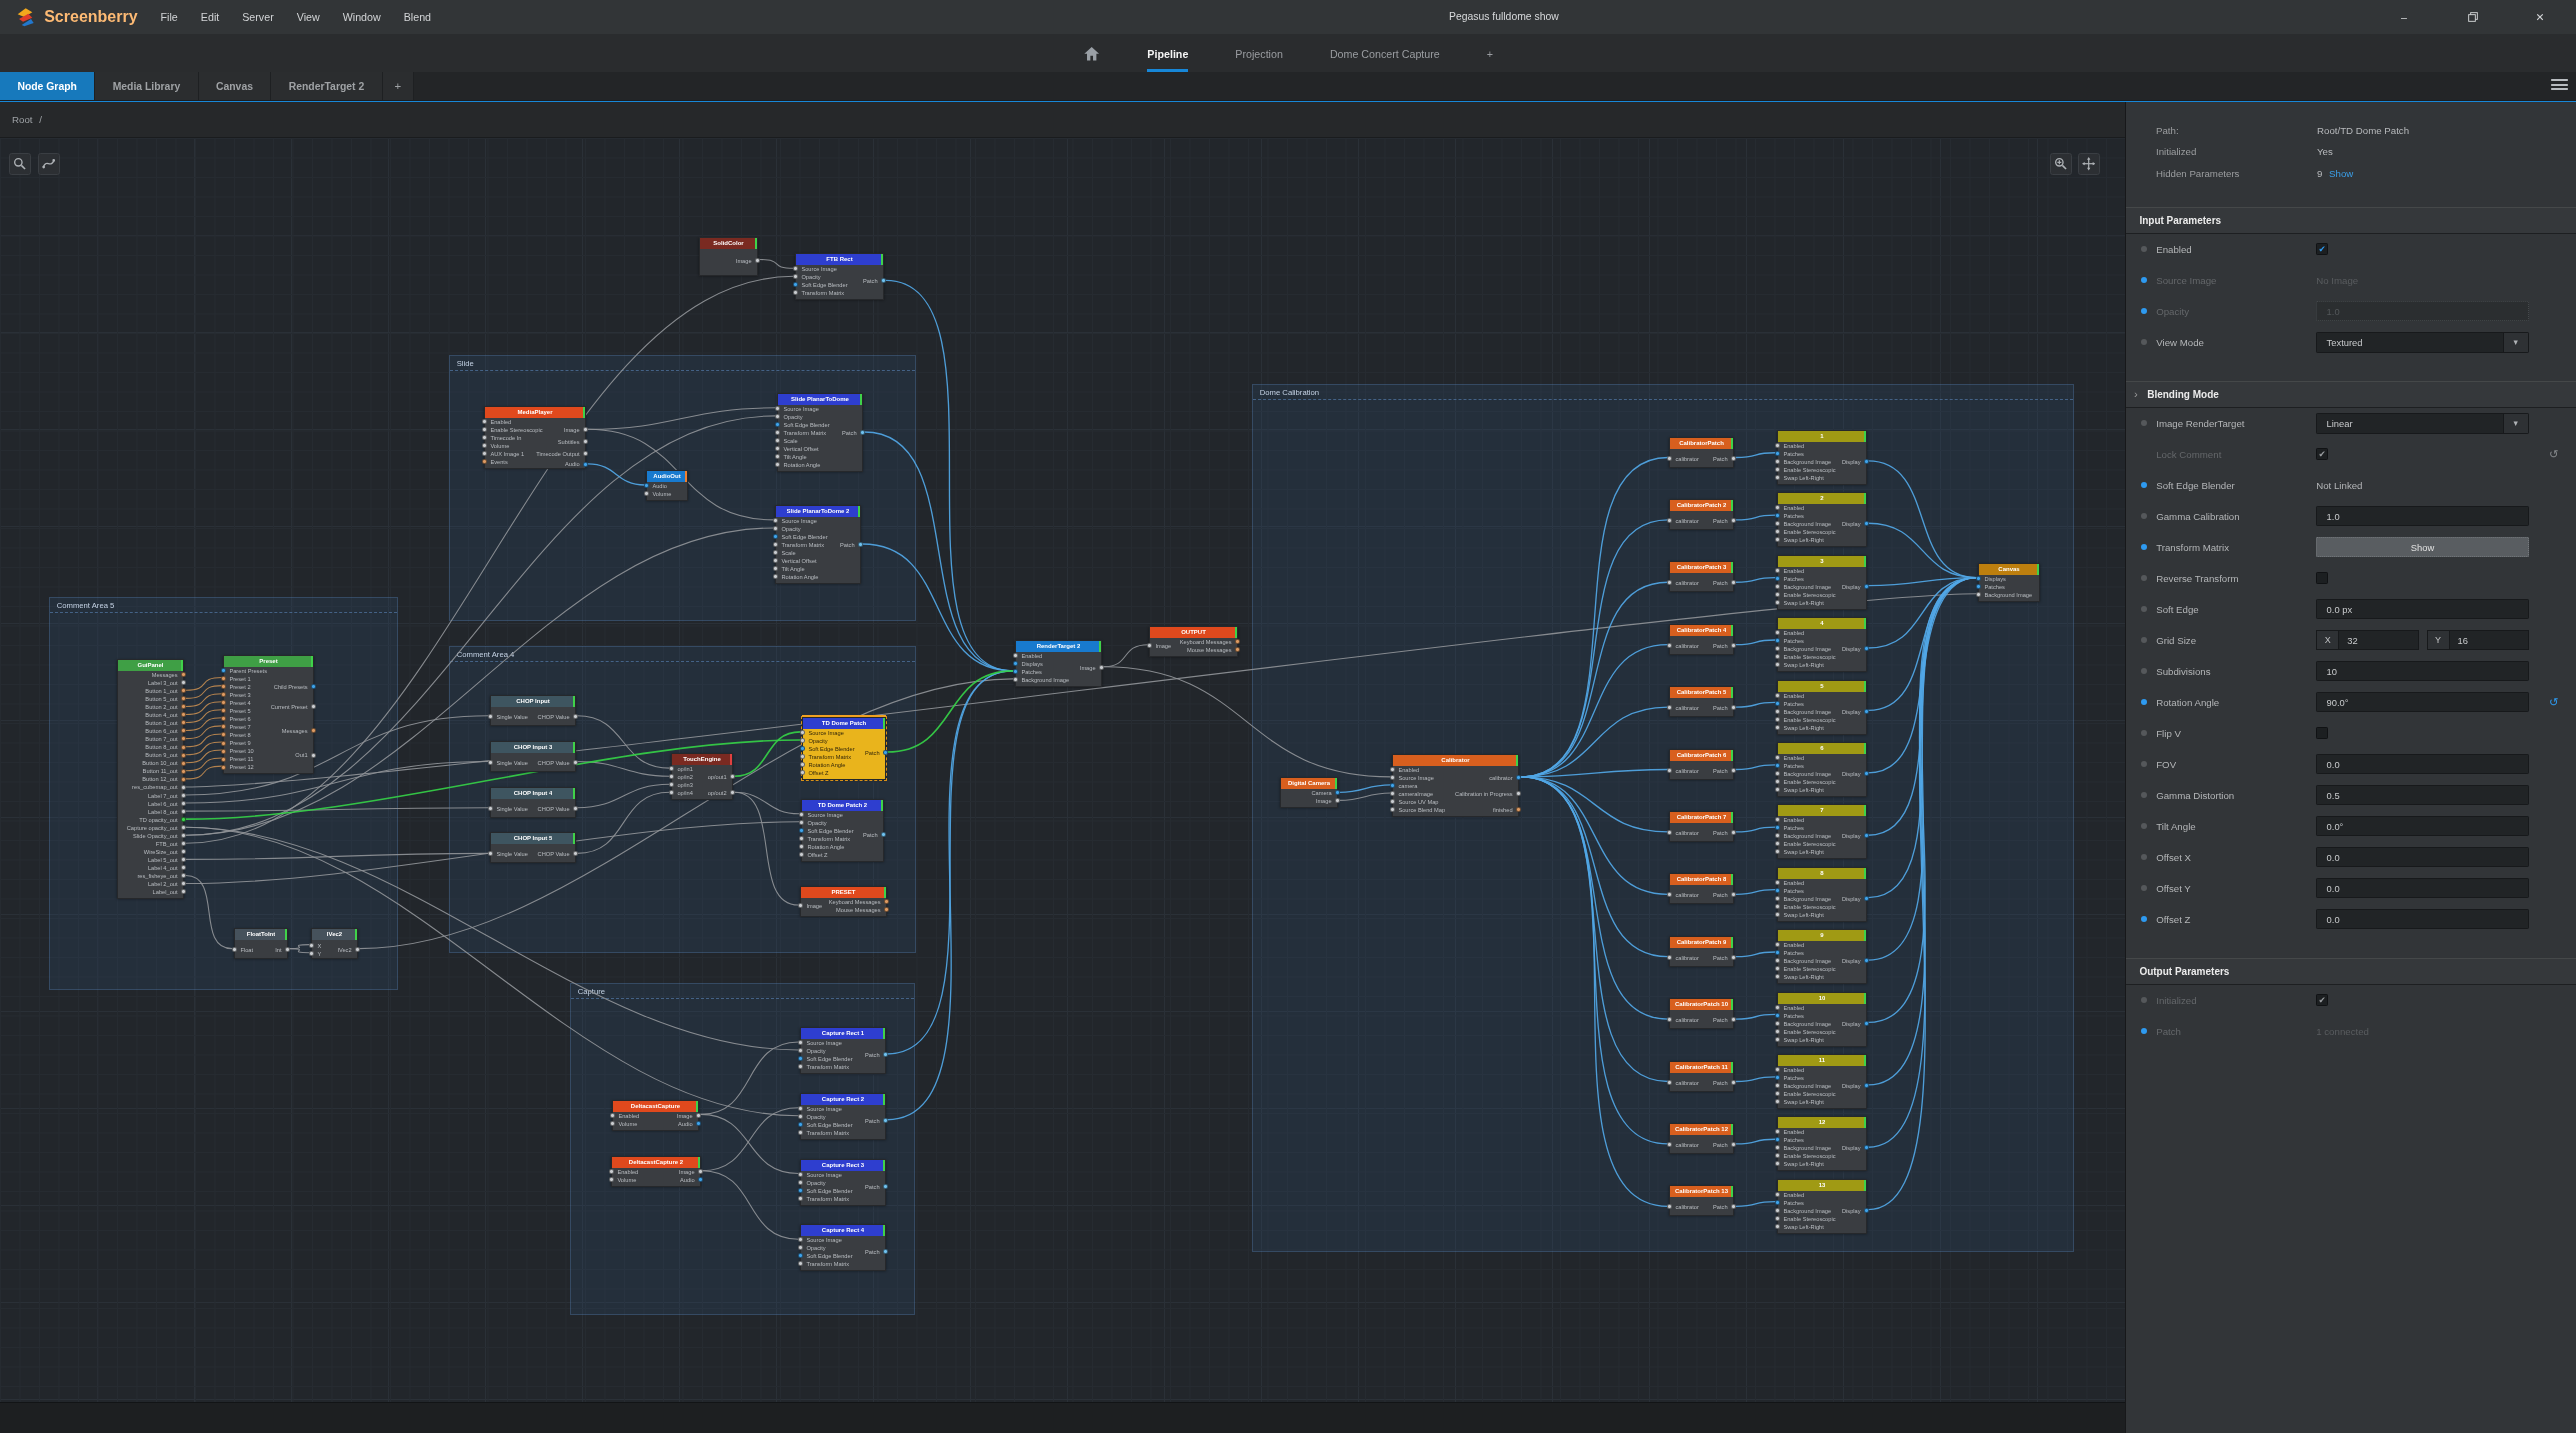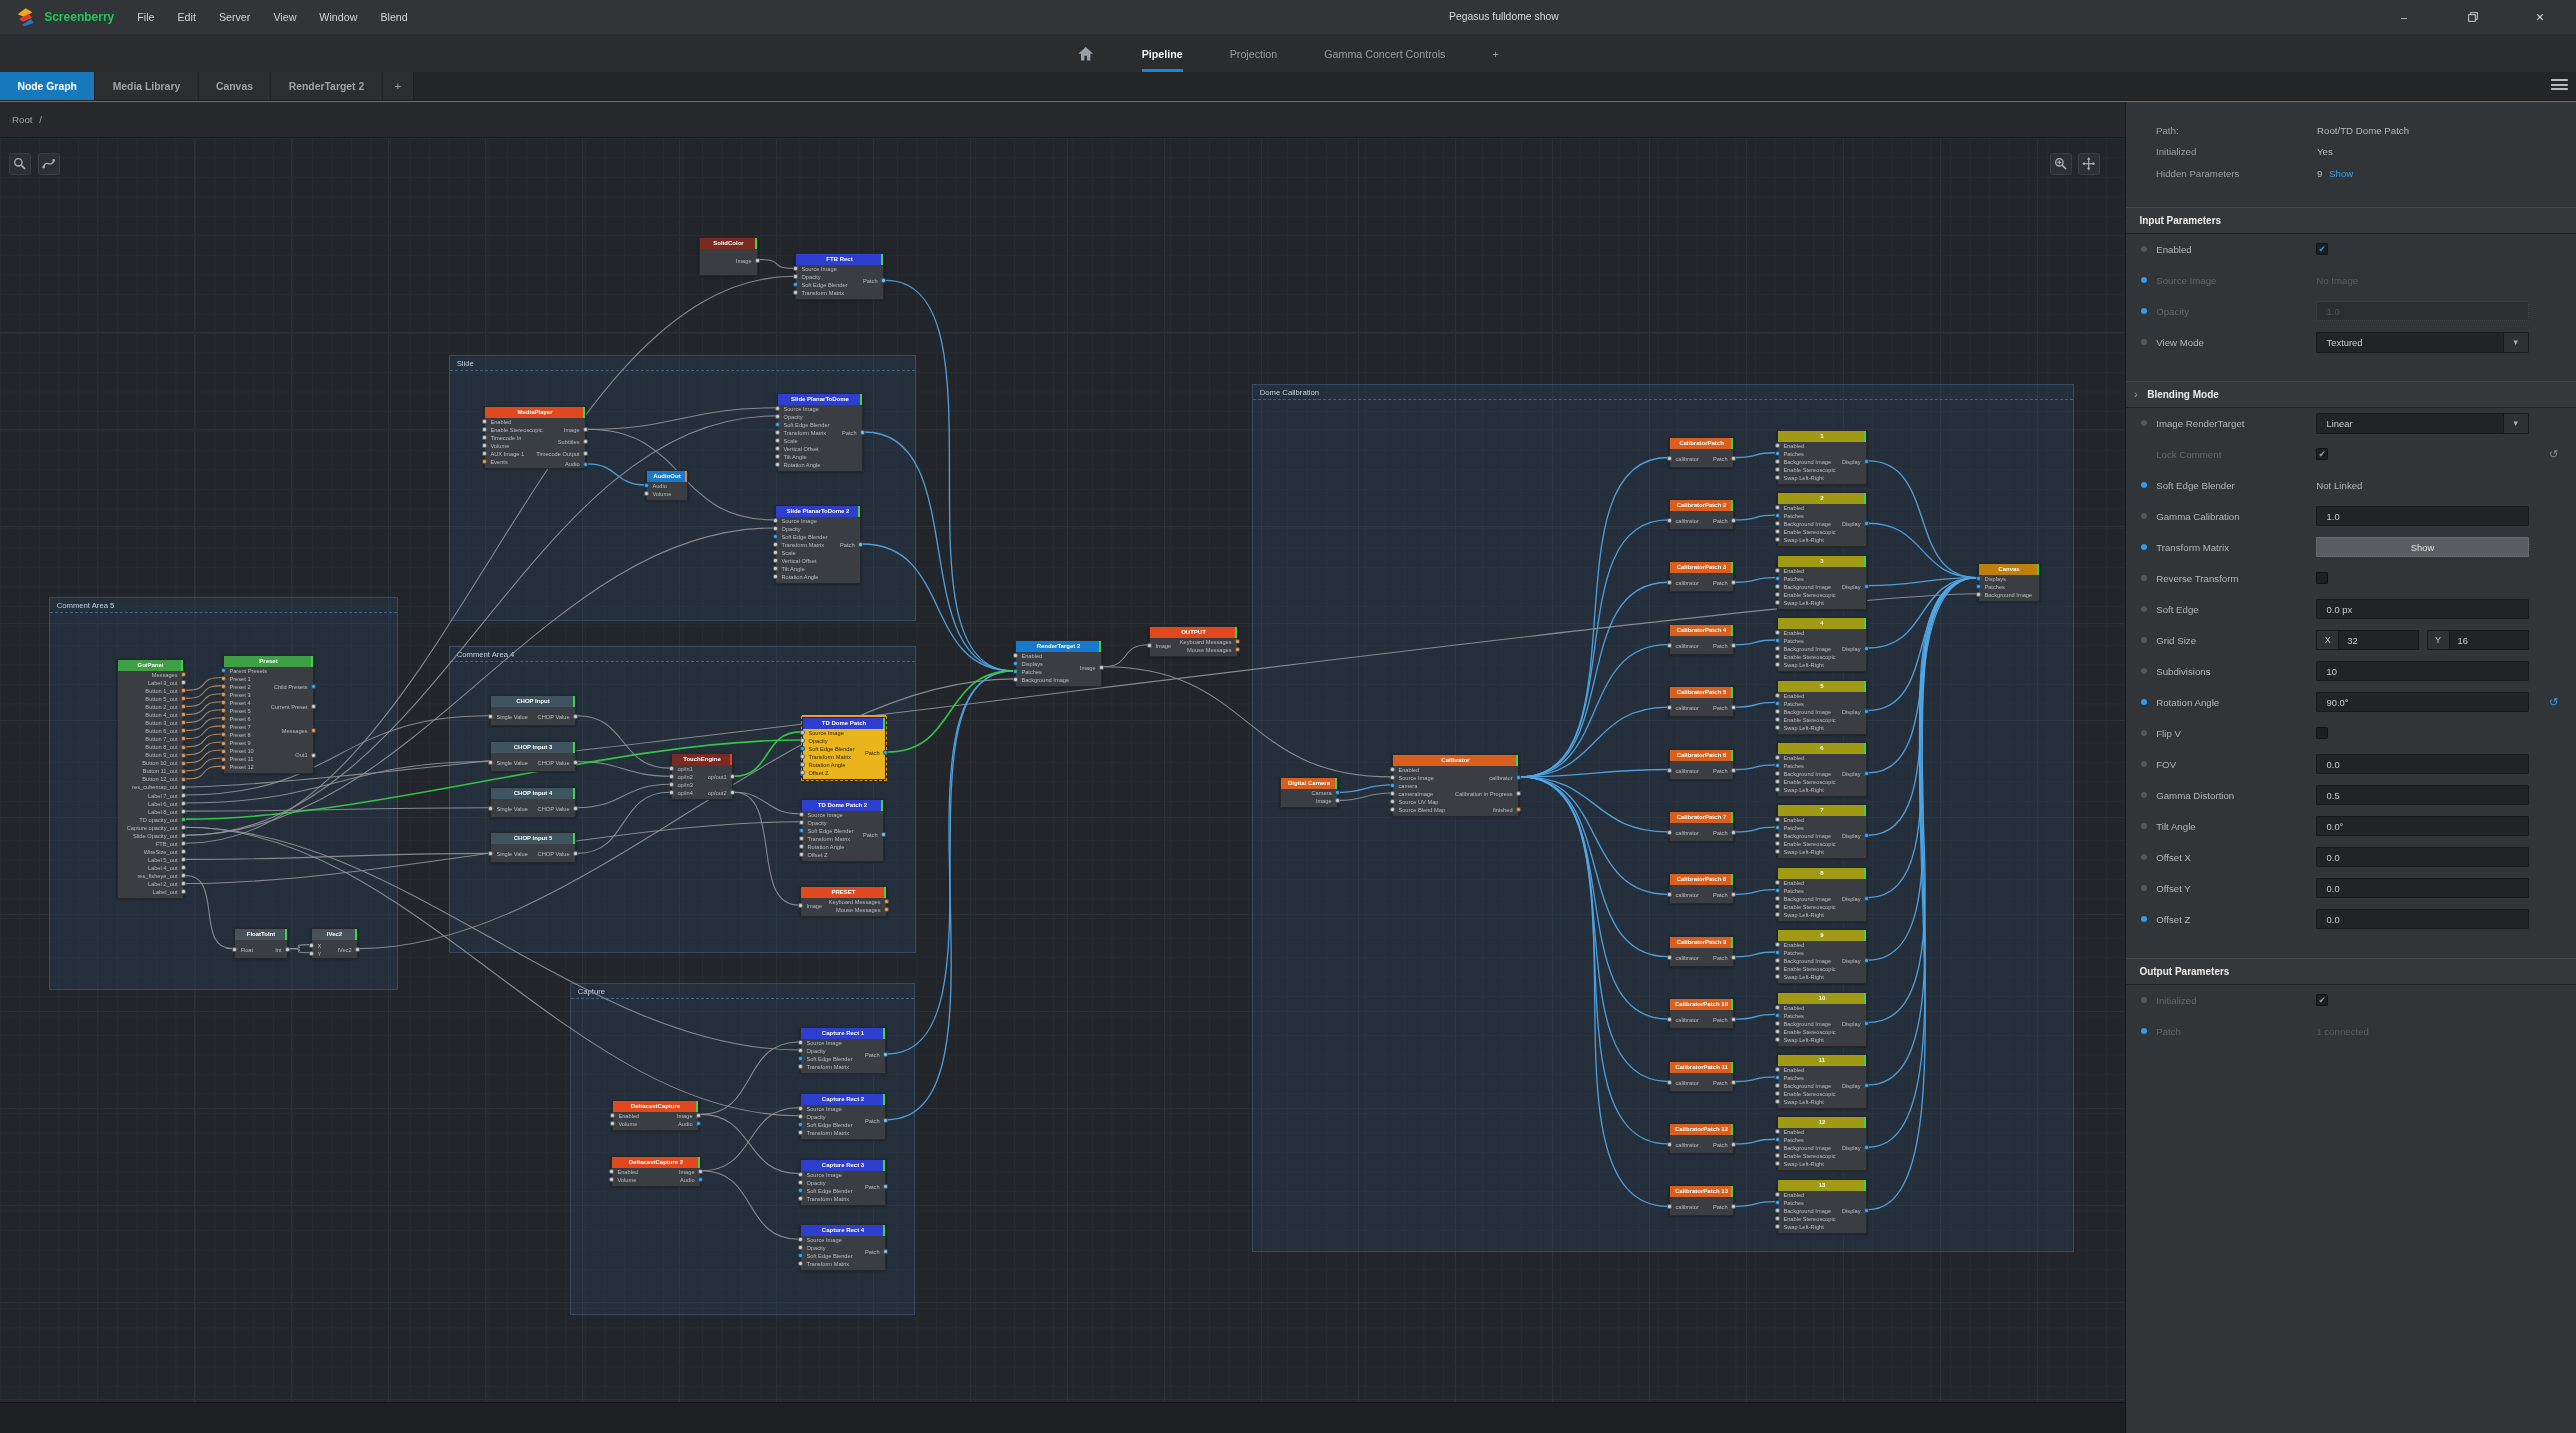--- a/index.html
+++ b/index.html
@@ -2,21 +2,21 @@
 <html style="font-size:10.7px"><head>
 <meta charset="utf-8">
 <style>
   html,body{margin:0;padding:0;background:#1b1d1f;width:2576px;height:1433px;overflow:hidden;
     font-family:"Liberation Sans",sans-serif;-webkit-font-smoothing:antialiased;}
   *{box-sizing:border-box;}
 
   
   #menubar{position:absolute;left:0;top:0;width:2576px;height:34px;background:#323537;display:flex;align-items:center;}
   #logo{margin-left:14.8px;width:20px;height:20px;}
-  #brand{margin-left:9.4px;font-size:12px;font-weight:bold;color:#22c55e;}
+  #brand{margin-left:9.4px;font-size:16px;font-weight:bold;color:#fdba74;}
   .menu-item{margin-left:23px;font-size:10.7px;color:#d2d4d6;}
   #win-title{position:absolute;left:1449px;top:0;height:34px;line-height:34px;font-size:10.4px;color:#d8dadc;}
   .winbtn{position:absolute;top:0;width:40px;height:34px;display:flex;align-items:center;justify-content:center;color:#d5d7d9;font-size:10.7px;}
   #btn-min{left:2384px;} #btn-max{left:2453px;} #btn-close{left:2520px;}
 
   #pipelinebar{position:absolute;left:0;top:34px;width:2576px;height:39px;background:#2a2c2e;display:flex;align-items:center;justify-content:center;gap:47px;}
   .ptab{font-size:10.7px;color:#9a9da1;position:relative;height:39px;display:flex;align-items:center;}
   .ptab.active{color:#f5f5f5;font-weight:bold;}
   .ptab.active .ul{position:absolute;left:0;right:0;bottom:1.3px;height:2.7px;background:#1787d8;}
   #home-ic{width:17.4px;height:17.4px;}
@@ -134,21 +134,21 @@
     <path d="M13 3 L24 13 H20 V23 H15 V16 H11 V23 H6 V13 H2 Z" fill="#9aa0a6"></path>
   </svg>
 <div class="ptab active">
       <span>Pipeline</span>
       <div class="ul"></div>
     </div>
     <div class="ptab">
       <span>Projection</span>
     </div>
     <div class="ptab">
-      <span>Gamma Concert Controls</span>
+      <span>Dome Concert Capture</span>
     </div>
     <div class="ptab">+</div>
   </div>
 
 <div id="tabsrow">
     <div class="vtab active">Node Graph</div>
     <div class="vtab">Media Library</div>
     <div class="vtab">Canvas</div>
     <div class="vtab">RenderTarget 2</div>
     <div class="vtab plus">+</div>

